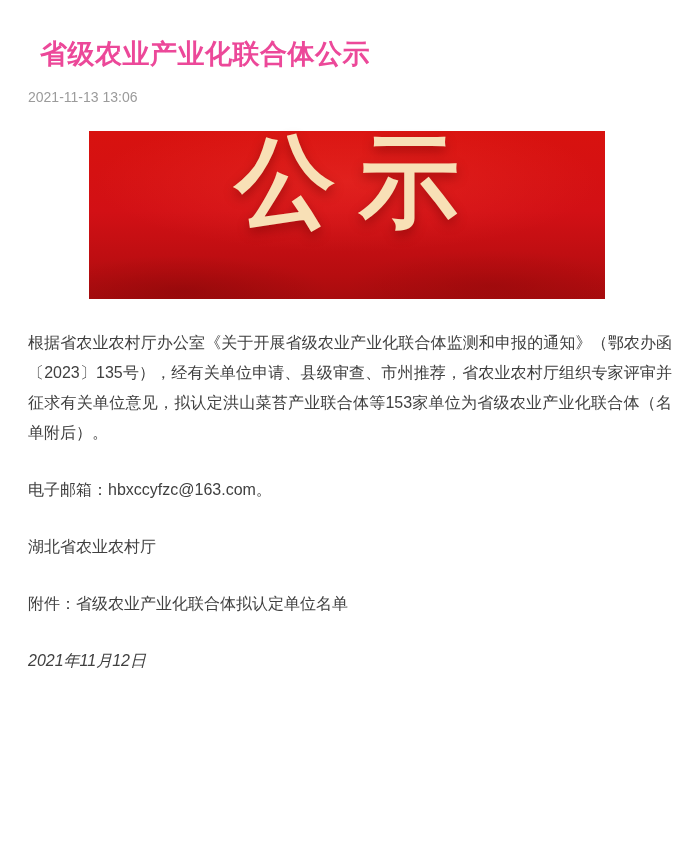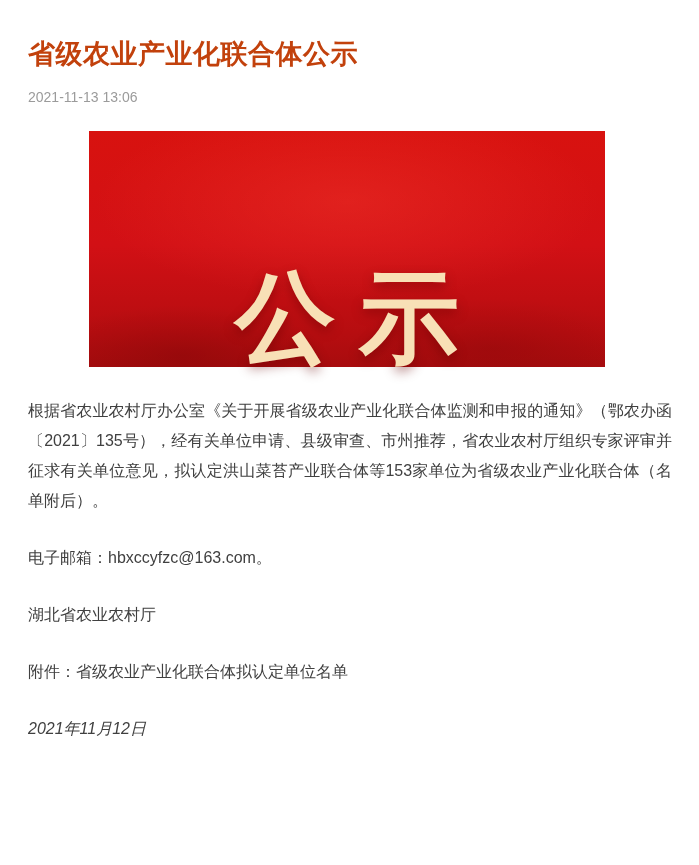--- a/index.html
+++ b/index.html
@@ -13,35 +13,35 @@
     margin: 0 auto;
     overflow: hidden;
   }
   .article {
     padding: 38px 27px 20px 28px;
   }
   .article h1 {
     font-size: 27px;
     line-height: 32px;
     font-weight: 700;
-    color: #c2410c;
+    color: #ec4899;
     letter-spacing: 0.5px;
-    margin: 0 0 19px 0;
+    margin: 0 0 19px 12px;
   }
   .pub-date {
     font-size: 14px;
     color: #9b9b9b;
     margin: 0 0 26px 0;
   }
   .banner {
     width: 516px;
-    height: 236px;
+    height: 168px;
     margin: 0 0 29px 61px;
     display: flex;
-    align-items: flex-end;
+    align-items: flex-start;
     justify-content: center;
     background:
       radial-gradient(ellipse 70% 60% at 50% 30%, rgba(255,70,55,0.30), rgba(255,70,55,0) 70%),
       radial-gradient(ellipse 40% 30% at 18% 95%, rgba(90,0,0,0.25), rgba(90,0,0,0) 70%),
       radial-gradient(ellipse 40% 30% at 78% 92%, rgba(90,0,0,0.18), rgba(90,0,0,0) 70%),
       linear-gradient(180deg, #d8120f 0%, #d21015 48%, #b60d10 86%, #a80c0e 100%);
   }
   .banner-text {
     font-size: 100px;
     font-weight: 700;
@@ -71,21 +71,21 @@
 
   <h1>省级农业产业化联合体公示</h1>
 
   <div class="pub-date">2021-11-13 13:06</div>
 
   <div class="banner">
     <span class="banner-text">公示</span>
   </div>
 
   <div class="body-text">
-    <p>根据省农业农村厅办公室《关于开展省级农业产业化联合体监测和申报的通知》（鄂农办函〔2021〕135号），经有关单位申请、县级审查、市州推荐，省农业农村厅组织专家评审并征求有关单位意见，拟认定洪山菜苔产业联合体等153家单位为省级农业产业化联合体（名单附后）。</p>
+    <p>根据省农业农村厅办公室《关于开展省级农业产业化联合体监测和申报的通知》（鄂农办函〔2023〕135号），经有关单位申请、县级审查、市州推荐，省农业农村厅组织专家评审并征求有关单位意见，拟认定洪山菜苔产业联合体等153家单位为省级农业产业化联合体（名单附后）。</p>
 
 
     <p>电子邮箱：hbxccyfzc@163.com。</p>
 
     <p>湖北省农业农村厅</p>
 
     <p>附件：省级农业产业化联合体拟认定单位名单</p>
 
     <p>2021年11月12日</p>
   </div>

